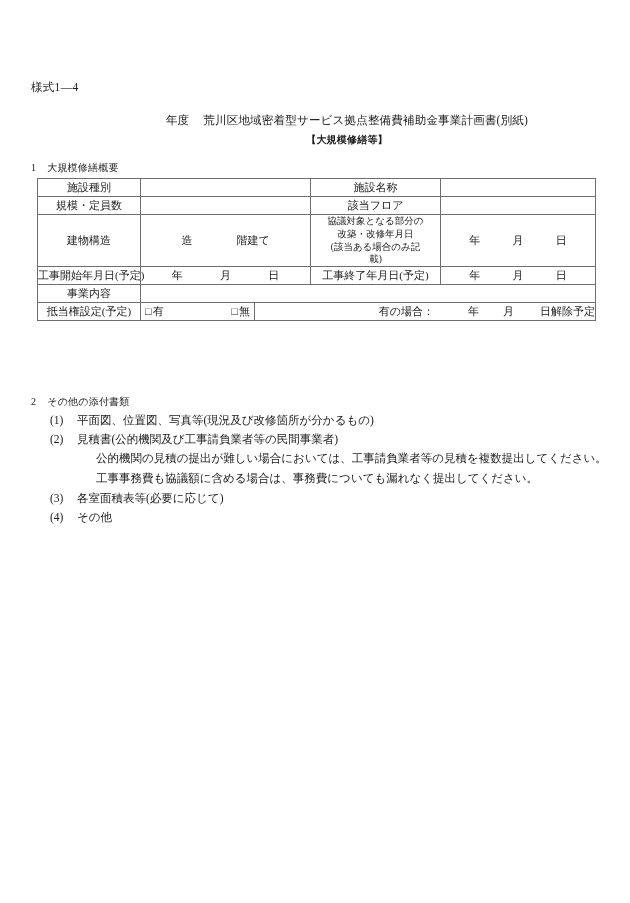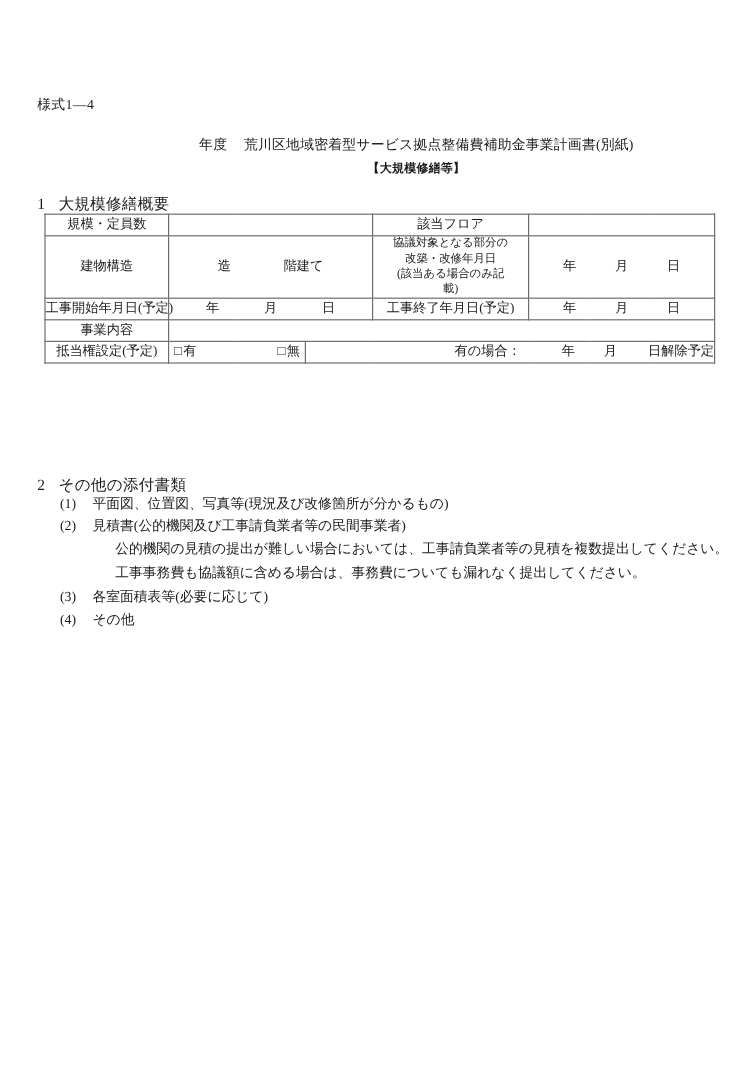--- a/index.html
+++ b/index.html
@@ -45,21 +45,21 @@
   }
   .title-main .yeartext { margin-right: 14px; }
   .title-sub {
     font-size: 10px;
     margin-top: 5px;
     font-weight: bold;
     letter-spacing: 0.2px;
   }
   .section-heading {
     position: absolute;
-    font-size: 13px;
+    font-size: 10px;
     white-space: nowrap;
     letter-spacing: 0.2px;
   }
   .section-heading .num { margin-right: 11px; }
   #sec1 { left: 31px; top: 161px; }
   #sec2 { left: 31px; top: 395px; }
 
   
   table.form-table {
     position: absolute;
@@ -169,20 +169,26 @@
       <col style="width:57px">
       <col style="width:57px">
       <col style="width:56px">
       <col style="width:130px">
       <col style="width:51px">
       <col style="width:52px">
       <col style="width:52px">
     </colgroup>
 
     <tbody>
+        <tr>
+      <td class="lbl">施設種別</td>
+      <td class="val" colspan="3"></td>
+      <td class="lbl">施設名称</td>
+      <td class="val" colspan="3"></td>
+    </tr>
 
     <tr>
       <td class="lbl">規模・定員数</td>
       <td class="val" colspan="3"></td>
       <td class="lbl">該当フロア</td>
       <td class="val" colspan="3"></td>
     </tr>
 
 
     <tr>

